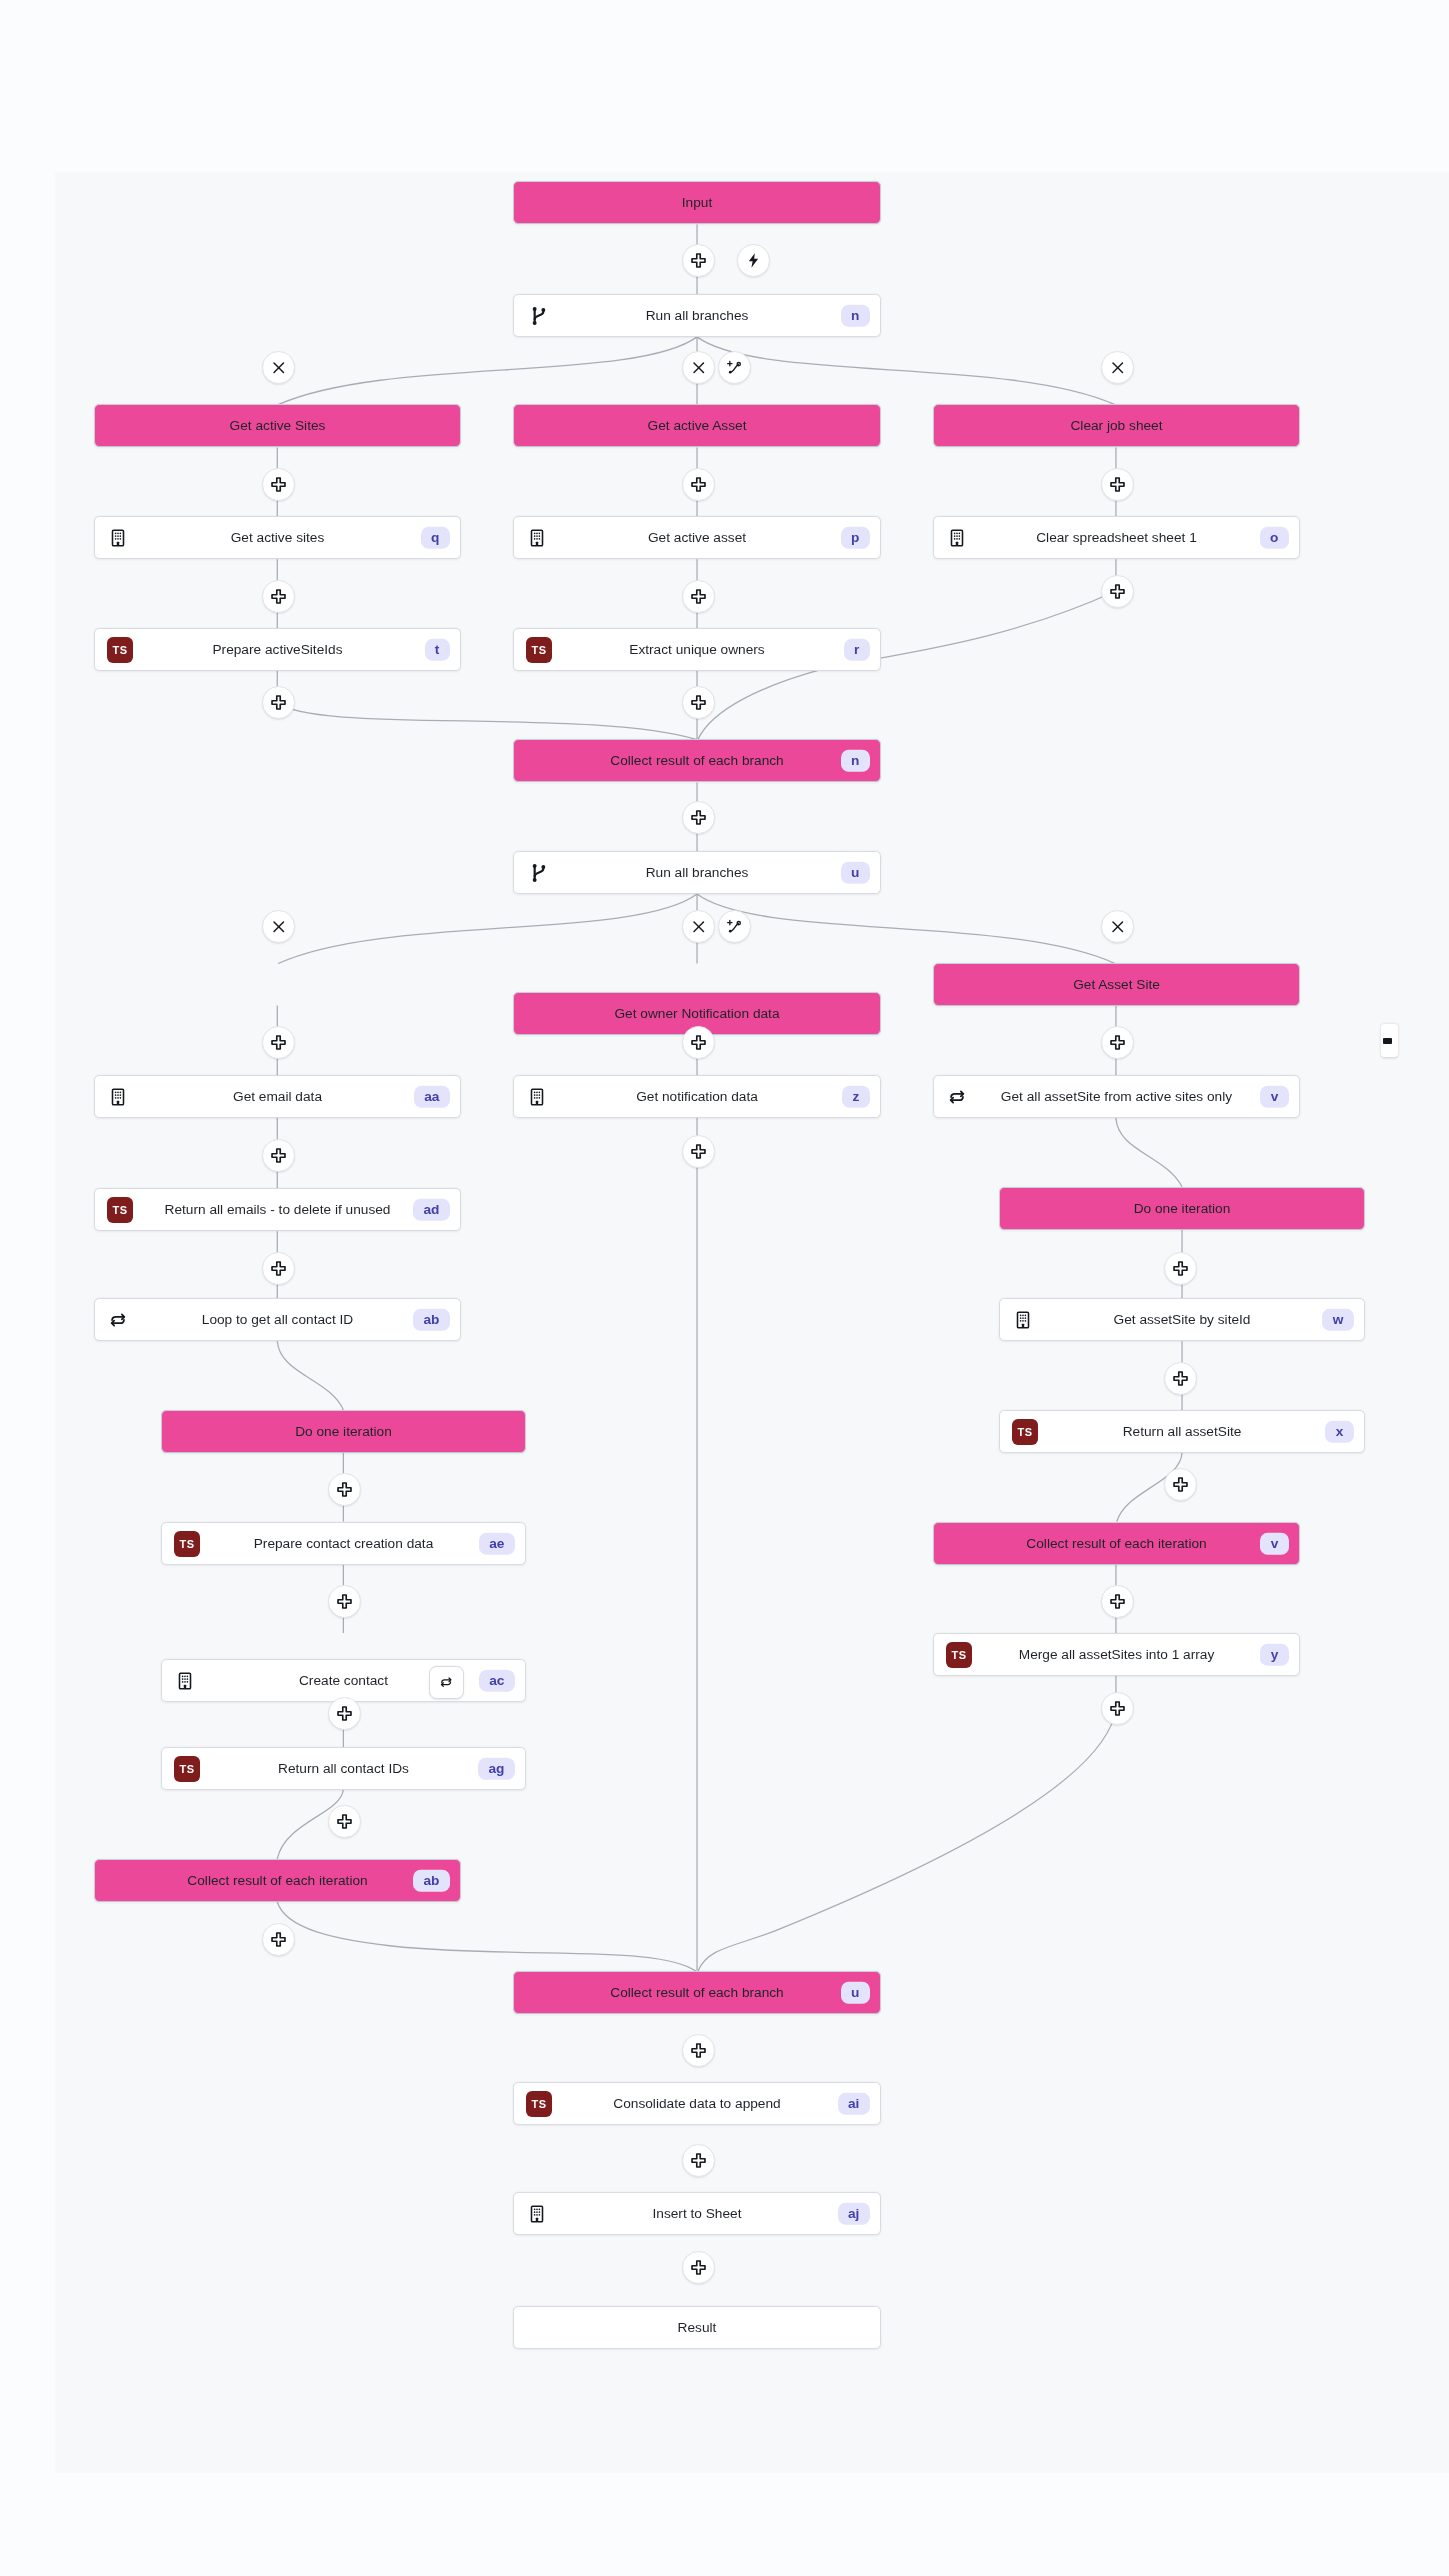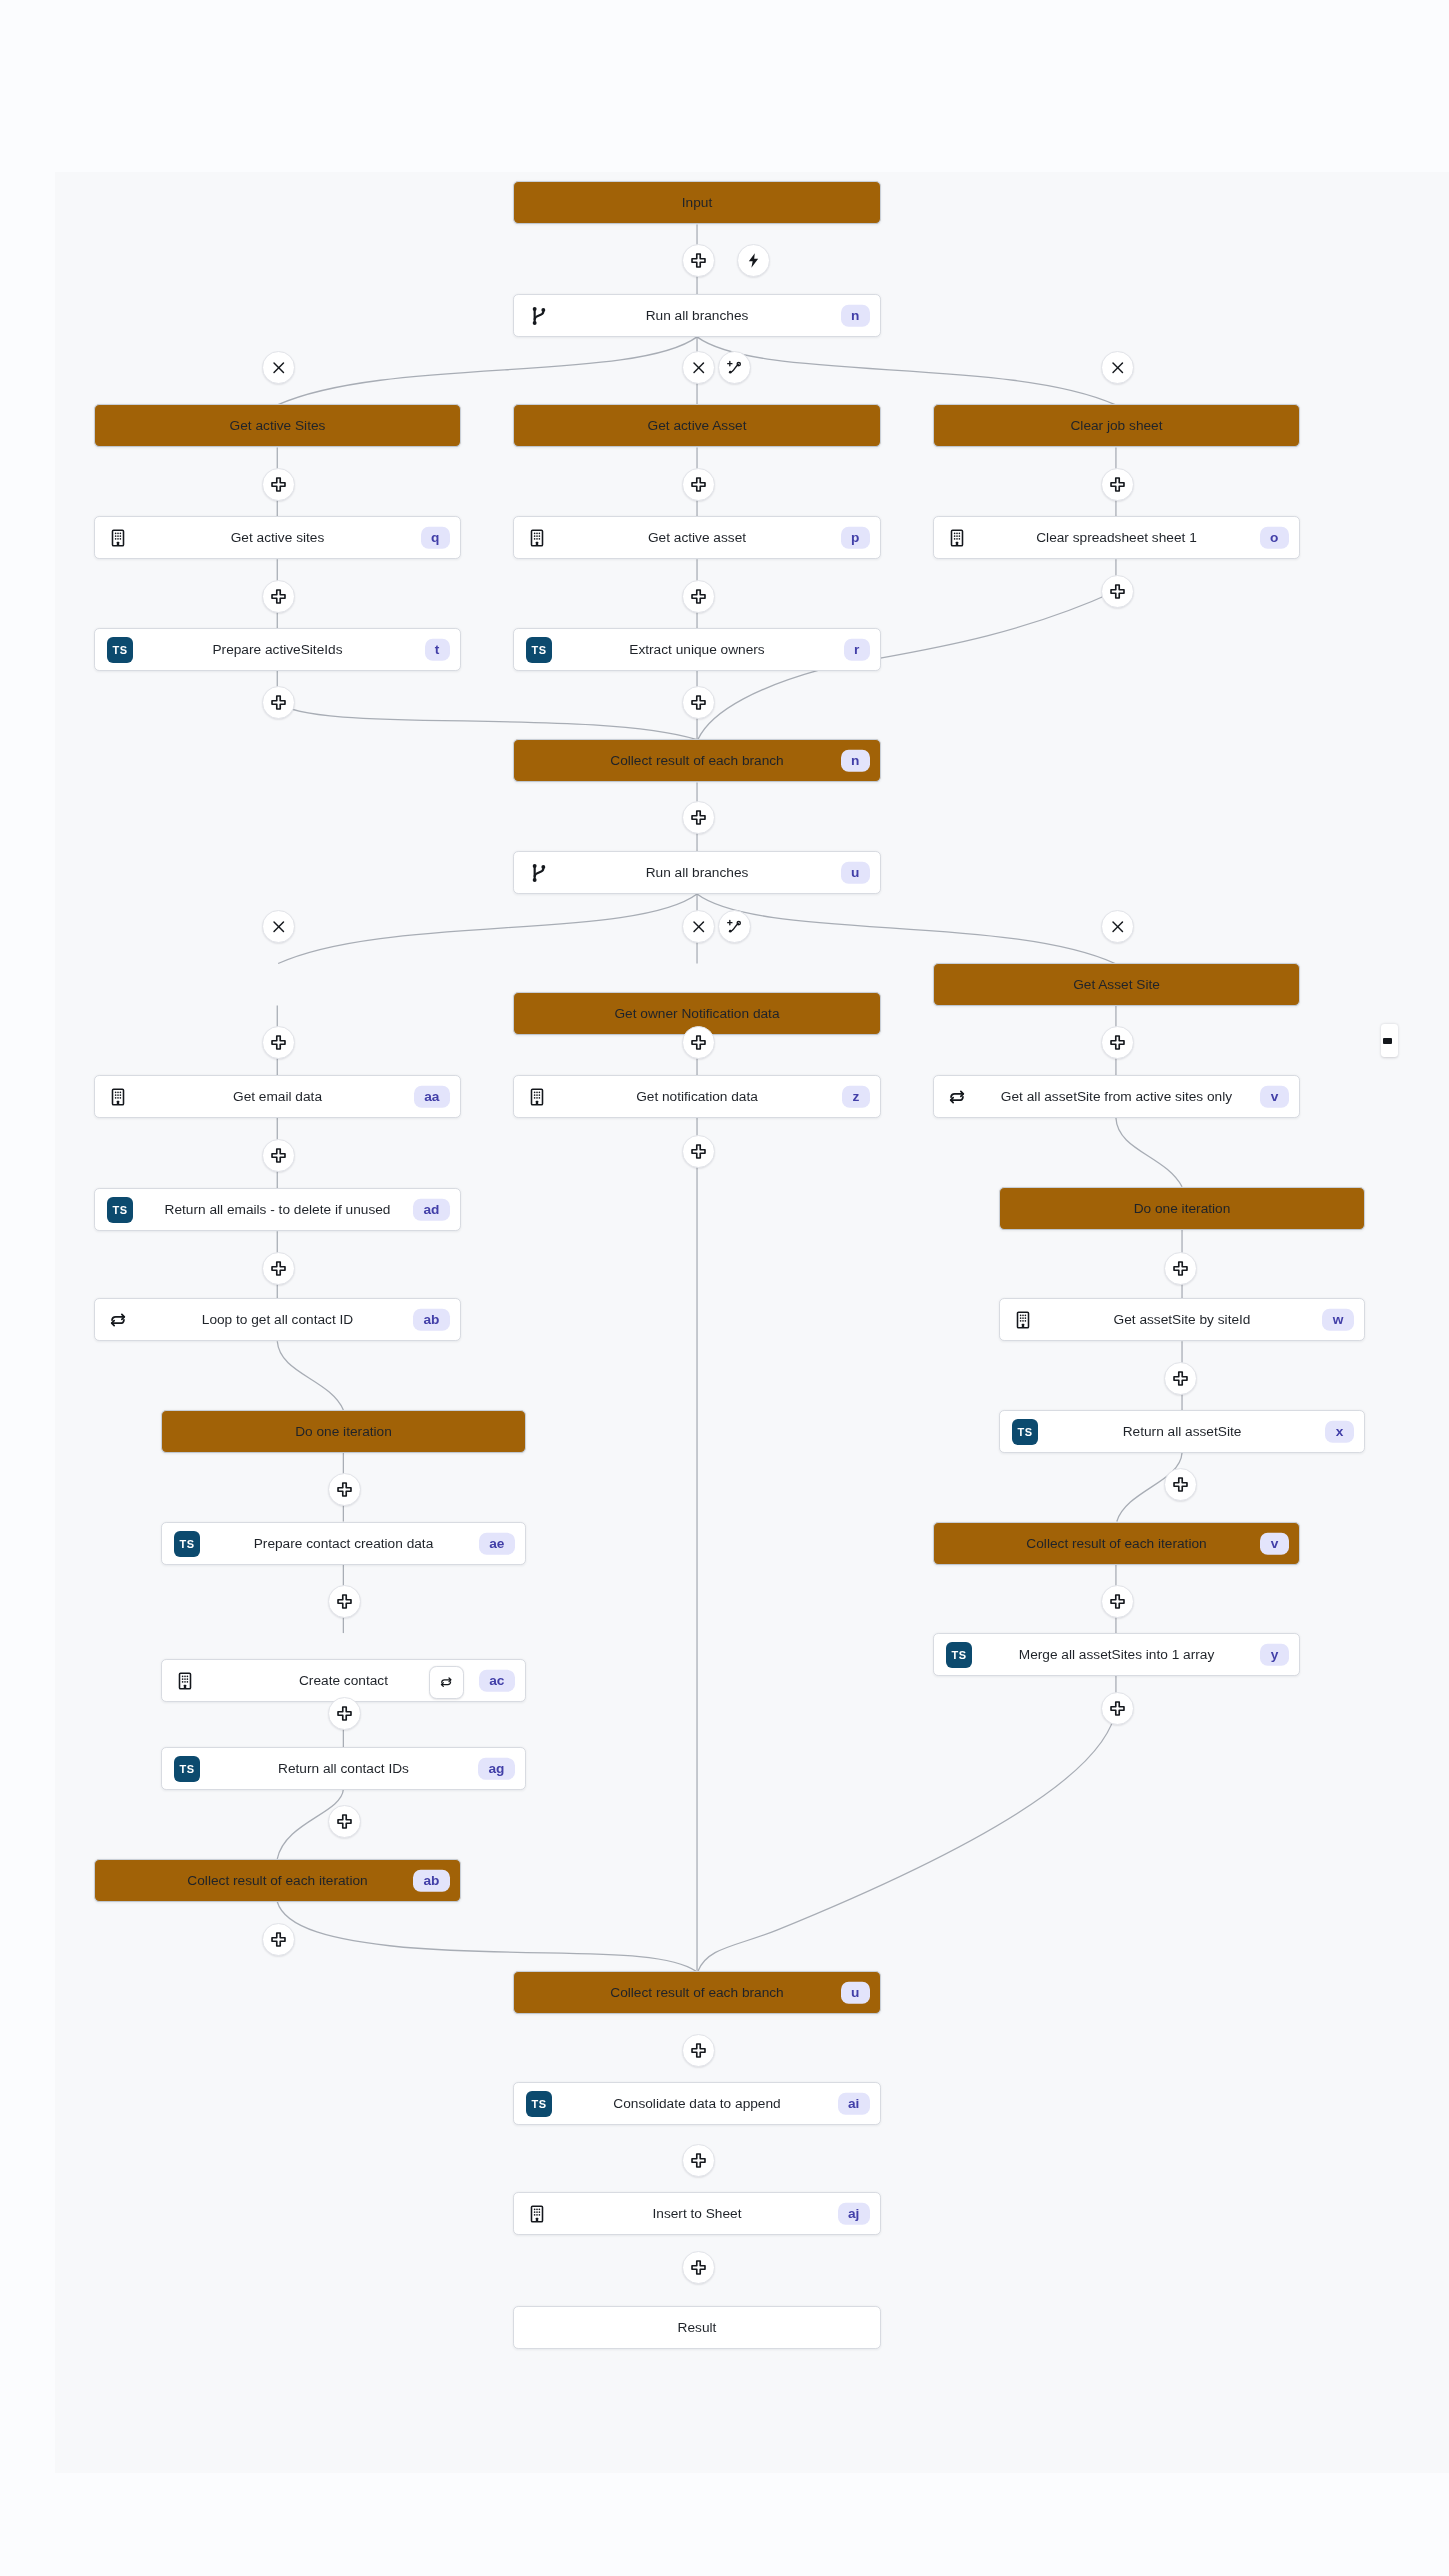--- a/index.html
+++ b/index.html
@@ -14,31 +14,31 @@
   }
   #edge-layer{position:absolute;left:0;top:0;width:1449px;height:2576px;pointer-events:none;}
   .node{
     position:absolute;height:43px;box-sizing:border-box;
     background:#ffffff;border:0.9px solid #d8dbe1;border-radius:5.2px;
     box-shadow:0 0.9px 2.6px rgba(20,24,40,.07);
     display:flex;align-items:center;justify-content:center;
     font-size:13.7px;color:#1f2329;cursor:pointer;
   }
   .node.header{
-    background:#a16207;border:0.9px solid #c9cfd7;border-bottom-color:#bfc6cf;
+    background:#ec4899;border:0.9px solid #c9cfd7;border-bottom-color:#bfc6cf;
   }
   .node .label{white-space:nowrap;pointer-events:none;}
   .node .icon-slot{position:absolute;left:12px;top:50%;transform:translateY(-50%);display:flex;align-items:center;}
   .node .badge{
     position:absolute;right:10.3px;top:50%;transform:translateY(-50%);
     background:#e3e4fb;color:#423fa8;font-weight:bold;font-size:13.7px;
     padding:4.3px 10.3px;border-radius:7.7px;line-height:1;
   }
   .ts-icon{
-    width:26px;height:26px;border-radius:6px;background:#0c4a6e;color:#fff;
+    width:26px;height:26px;border-radius:6px;background:#7f1d1d;color:#fff;
     font-weight:bold;font-size:11px;display:flex;align-items:center;justify-content:center;
     letter-spacing:0.4px;
   }
   .connector{
     position:absolute;width:31px;height:31px;border-radius:50%;
     background:#fff;border:0.9px solid #e2e4e9;
     box-shadow:0 0.9px 1.7px rgba(20,24,40,.10);
     display:flex;align-items:center;justify-content:center;cursor:pointer;
   }
   .loop-corner{

